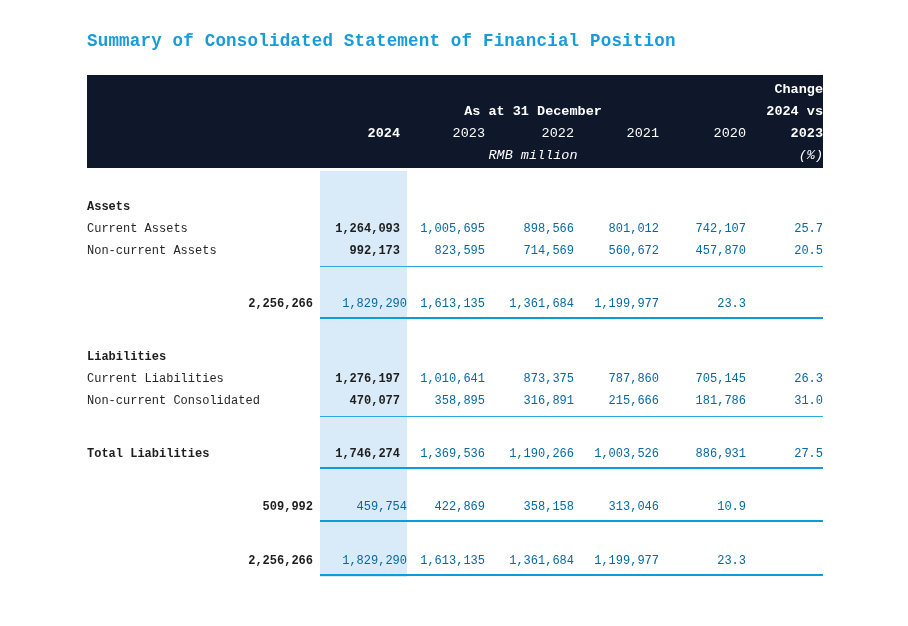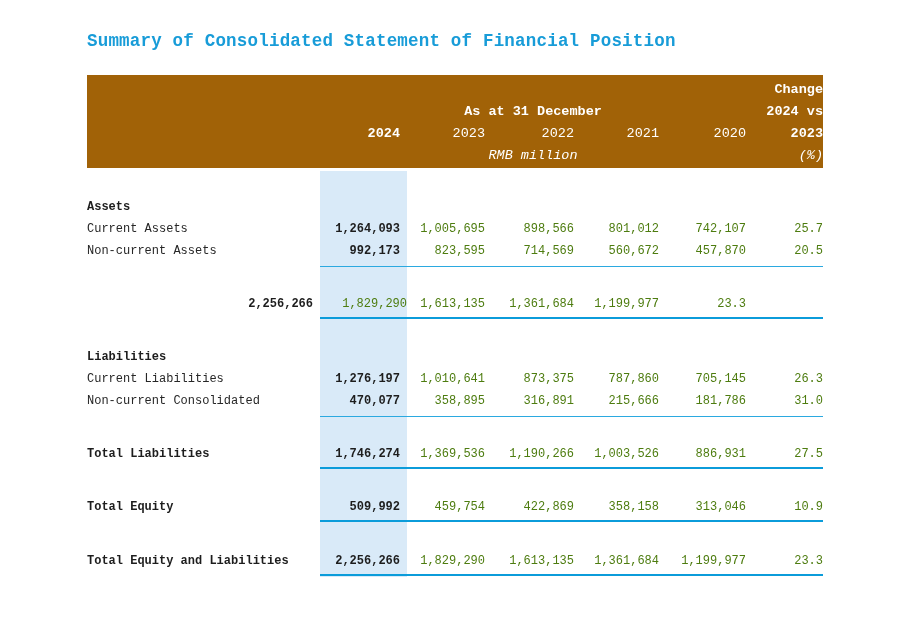--- a/index.html
+++ b/index.html
@@ -28,21 +28,21 @@
     top: 75px;
     width: 736px;
   }
   .grid-row {
     display: grid;
     grid-template-columns: 233px 87px 78px 89px 85px 87px 77px;
     align-items: center;
   }
   
   .thead {
-    background: #a16207;
+    background: #0f172a;
     color: #ffffff;
     height: 93px;
     padding-top: 3px;
     font-size: 13.5px;
   }
   .thead .grid-row { height: 22px; }
   .cell { white-space: nowrap; }
   .num { text-align: right; }
   .c2024 { padding-right: 7px; }
   .span-mid { grid-column: 3 / 6; text-align: center; }
@@ -60,21 +60,21 @@
     top: 3px;
     width: 87px;
     height: 406px;
     background: #D9EAF8;
     z-index: 0;
   }
   .tbody .grid-row { position: relative; z-index: 1; height: 22px; }
   .tbody .grid-row.short { height: 21px; }
   .row-label { text-align: left; }
   .section-label, .total-label { font-weight: bold; color: #1d1d1d; }
-  .val { color: #4d7c0f; }
+  .val { color: #0369a1; }
   .val2024 { font-weight: bold; color: #1d1d1d; }
   .rule {
     position: relative;
     z-index: 1;
     margin-left: 233px;
     height: 1px;
     background: #2BA9E0;
   }
   .rule.thick { height: 2px; background: #0B9CDA; }
   .sp2 { height: 2px; } .sp5 { height: 5px; }
@@ -193,35 +193,33 @@
         <div class="cell num val">1,003,526</div>
         <div class="cell num val">886,931</div>
         <div class="cell num val">27.5</div>
       </div>
 
       <div class="sp2"></div>
       <div class="rule thick"></div>
       <div class="sp27"></div>
 
       <div class="grid-row">
-        <div class="cell row-label total-label">Total Equity</div>
         <div class="cell num c2024 val2024">509,992</div>
         <div class="cell num val">459,754</div>
         <div class="cell num val">422,869</div>
         <div class="cell num val">358,158</div>
         <div class="cell num val">313,046</div>
         <div class="cell num val">10.9</div>
       </div>
 
       <div class="sp2"></div>
       <div class="rule thick"></div>
       <div class="sp28"></div>
 
       <div class="grid-row">
-        <div class="cell row-label total-label">Total Equity and Liabilities</div>
         <div class="cell num c2024 val2024">2,256,266</div>
         <div class="cell num val">1,829,290</div>
         <div class="cell num val">1,613,135</div>
         <div class="cell num val">1,361,684</div>
         <div class="cell num val">1,199,977</div>
         <div class="cell num val">23.3</div>
       </div>
 
       <div class="sp2"></div>
       <div class="rule thick"></div>

